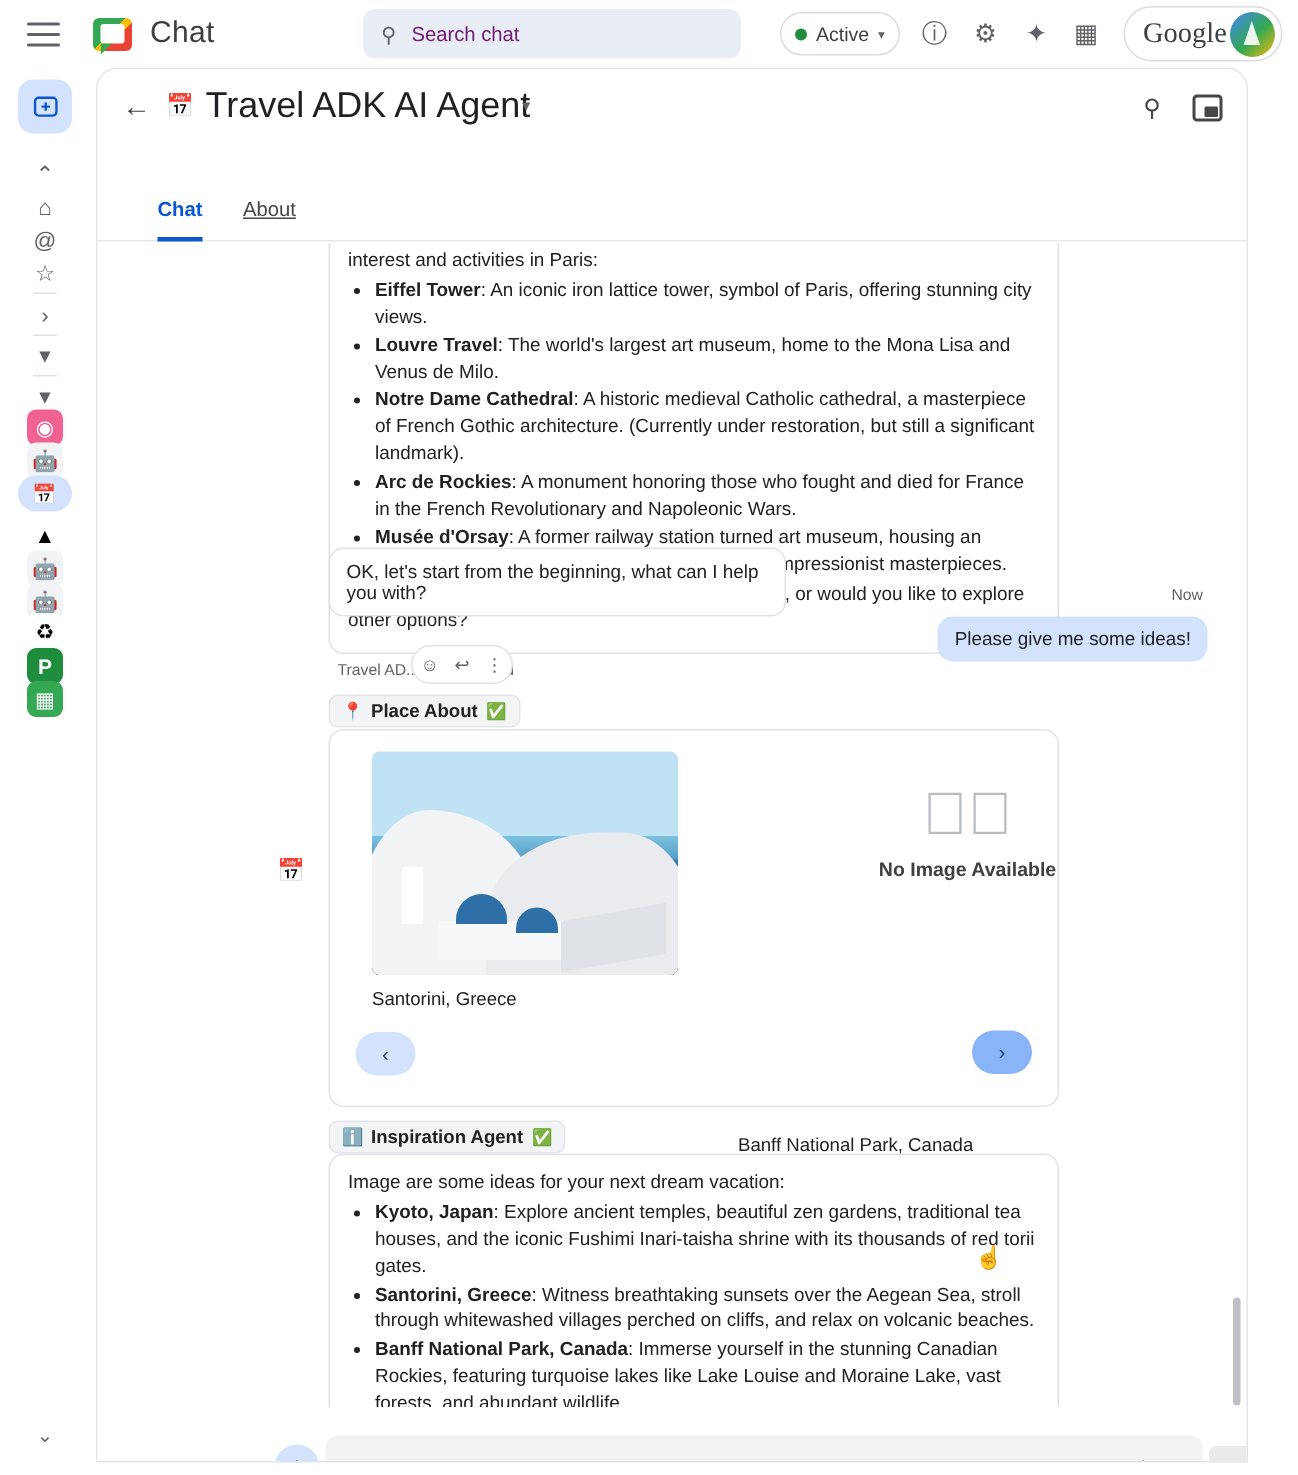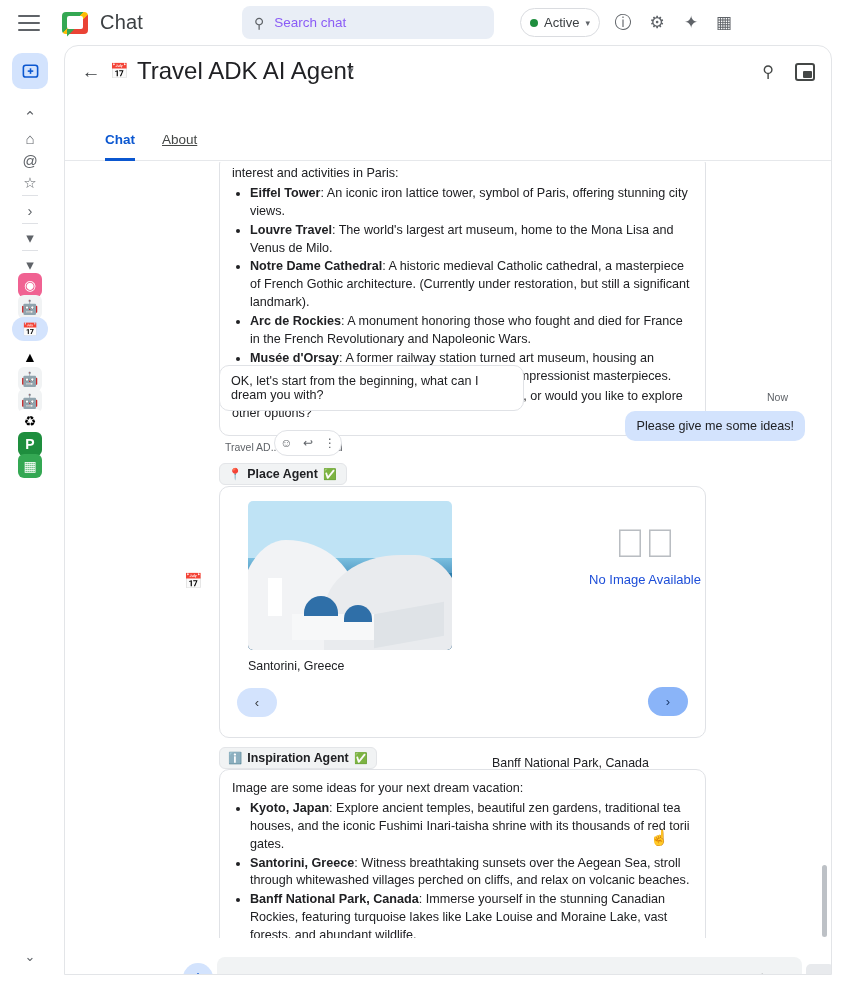--- a/index.html
+++ b/index.html
@@ -47,21 +47,21 @@
   .brand-word {
     margin-left: 10px; font-size: 20px; color: #3c4043; letter-spacing: .2px;
   }
   .searchbox {
     position: absolute; left: 242px; top: 6px; width: 252px; height: 33px;
     background: #e9eef6; border-radius: 8px;
     display: flex; align-items: center; padding: 0 12px;
     cursor: text;
   }
   .searchbox .sicon { color: #5f6368; font-size: 14px; margin-right: 10px; }
-  .searchbox .sph { color: #8b5cf6; font-size: 13.5px; }
+  .searchbox .sph { color: #701a75; font-size: 13.5px; }
 
   .status-chip {
     position: absolute; left: 520px; top: 8px;
     height: 29px; min-width: 75px; border-radius: 16px;
     border: 1px solid #dadce0; display: flex; align-items: center;
     padding: 0 9px; font-size: 13px; color: #3c4043; cursor: pointer;
   }
   .status-dot { width: 8px; height: 8px; border-radius: 50%; background: #1e8e3e; margin-right: 6px; }
   .status-chip .caret { margin-left: 6px; color: #5f6368; font-size: 9px; }
 
@@ -211,21 +211,21 @@
     left: 154px; top: -8px; width: 487px; padding: 10px 12px 12px 12px;
   }
 
   .my-bubble {
     position: absolute; background: #d3e3fd; border-radius: 10px;
     font-size: 12.6px; color: #202124; padding: 8px 11px;
   }
   #ok-bubble { left: 154px; top: 203px; width: 305px; background: #fff; border: 1px solid #e0e2e6; }
   #ideas-bubble { right: 28px; top: 249px; }
   #ideas-time {
-    position: absolute; right: 45px; top: 229px; font-size: 10.5px; color: #5f6368;
+    position: absolute; right: 31px; top: 229px; font-size: 10.5px; color: #5f6368;
   }
 
   
   .agent-avatar {
     position: absolute; left: 118px; top: 408px; width: 22px; height: 22px;
     font-size: 15px; text-align: center; line-height: 22px;
   }
   #agent-meta {
     position: absolute; left: 160px; top: 279px; font-size: 10.5px; color: #5f6368;
     white-space: nowrap;
@@ -289,21 +289,21 @@
     position: absolute; font-size: 12.4px; color: #202124; white-space: nowrap;
   }
   #cap-left { left: 28px; top: 172px; }
   #cap-right { left: 272px; top: 269px; }
 
   .noimg {
     position: absolute; left: 360px; top: 36px; width: 130px; text-align: center;
   }
   .noimg .glyph { font-size: 40px; color: #b9bdc2; line-height: 1; }
   .noimg .lbl {
-    margin-top: 9px; font-size: 13px; font-weight: normal; color: #1d4ed8;
+    margin-top: 9px; font-size: 13px; font-weight: bold; color: #404040;
     white-space: nowrap;
   }
   .carousel-btn {
     position: absolute; width: 40px; height: 29px; border-radius: 15px;
     background: #aecbfa; display: flex; align-items: center; justify-content: center;
     color: #1b3a6b; font-size: 13px; cursor: pointer;
   }
   #c-prev { left: 17px; top: 201px; background: #d3e3fd; color: #3c4043; }
   #c-next { right: 17px; top: 200px; background: #8ab4f8; color: #1b3a6b; }
   .cursor-glyph {
@@ -378,20 +378,24 @@
       <span class="status-dot"></span>
       <span>Active</span>
       <span class="caret">▾</span>
     </div>
 
     <div class="ticon" id="ic-help">ⓘ</div>
     <div class="ticon" id="ic-gear">⚙</div>
     <div class="ticon" id="ic-spark">✦</div>
     <div class="ticon" id="ic-apps">▦</div>
 
+    <div class="google-pill">
+      <span class="gword">Google</span>
+      <span class="avatar"></span>
+    </div>
   </div>
 
   <div class="rail">
     <div class="rail-top-btn">
       <svg viewBox="0 0 24 24">
         <rect x="3" y="4" width="18" height="15" rx="3" fill="none" stroke="#0b57d0" stroke-width="2"></rect>
         <line x1="12" y1="8" x2="12" y2="15" stroke="#0b57d0" stroke-width="2"></line>
         <line x1="8.5" y1="11.5" x2="15.5" y2="11.5" stroke="#0b57d0" stroke-width="2"></line>
       </svg>
     </div>
@@ -454,35 +458,35 @@
             <li><b>Eiffel Tower</b><span>: An iconic iron lattice tower, symbol of Paris, offering stunning city views.</span></li>
             <li><b>Louvre Travel</b><span>: The world's largest art museum, home to the Mona Lisa and Venus de Milo.</span></li>
             <li><b>Notre Dame Cathedral</b><span>: A historic medieval Catholic cathedral, a masterpiece of French Gothic architecture. (Currently under restoration, but still a significant landmark).</span></li>
             <li><b>Arc de Rockies</b><span>: A monument honoring those who fought and died for France in the French Revolutionary and Napoleonic Wars.</span></li>
             <li><b>Musée d'Orsay</b><span>: A former railway station turned art museum, housing an impressive collection of Impressionist and Post-Impressionist masterpieces.</span></li>
           </ul>
           <div>Does Paris sound like the perfect destination for you, or would you like to explore other options?</div>
         </div>
       </div>
 
-      <div class="my-bubble" id="ok-bubble">OK, let's start from the beginning, what can I dream you with?</div>
+      <div class="my-bubble" id="ok-bubble">OK, let's start from the beginning, what can I help you with?</div>
 
       <div id="ideas-time">Now</div>
       <div class="my-bubble" id="ideas-bubble">Please give me some ideas!</div>
 
       <div id="agent-meta">Travel AD...                Now  •  Edited</div>
       <div class="hover-toolbar">
         <div>☺</div>
         <div>↩</div>
         <div>⋮</div>
       </div>
 
       <div class="agent-chip" id="place-chip">
         <span class="emo">📍</span>
-        <span>Place Agent</span>
+        <span>Place About</span>
         <span class="check">✅</span>
       </div>
 
       <div id="carousel">
         <div class="c-photo">
           <div class="sea"></div>
           <div class="cliff"></div>
           <div class="cliff2"></div>
           <div class="wall"></div>
           <div class="dome"></div>

